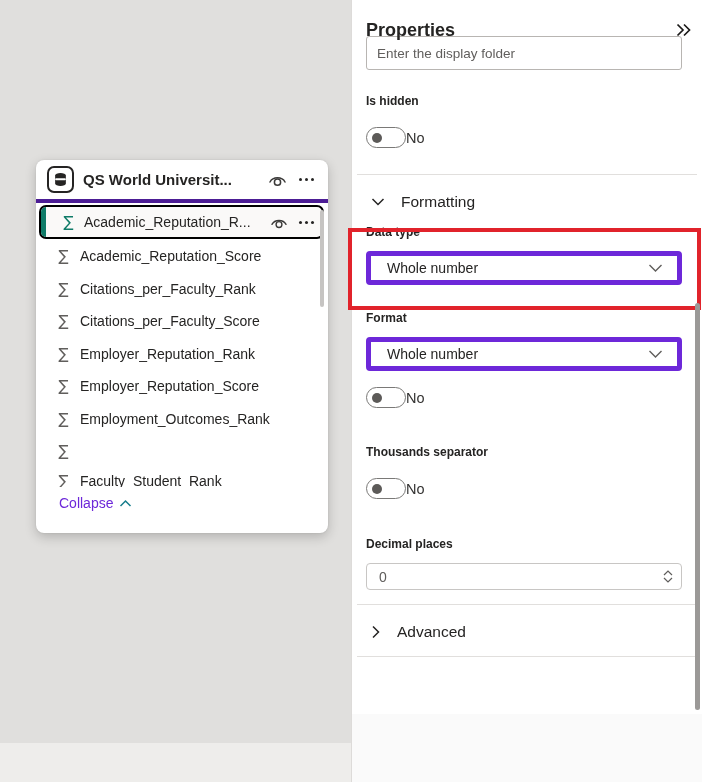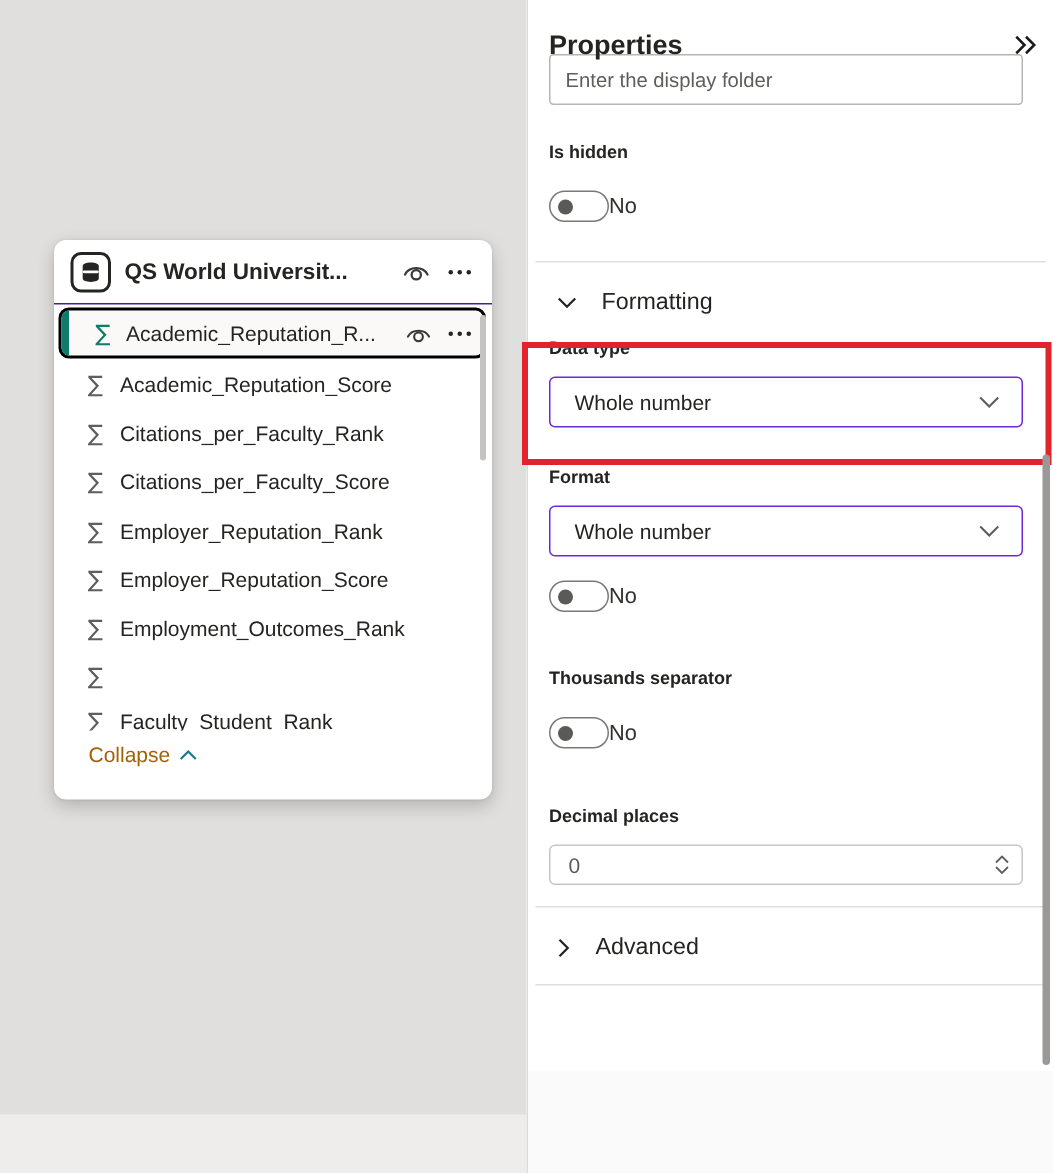--- a/index.html
+++ b/index.html
@@ -22,21 +22,21 @@
 
   
   .card {
     position: absolute; left: 36px; top: 160px; width: 292px; height: 373px;
     background: #ffffff; border-radius: 8px;
     box-shadow: 0 4px 12px rgba(0,0,0,.20), 0 0 2px rgba(0,0,0,.10);
   }
   .card-header {
     height: 43px; display: flex; align-items: center;
     padding: 0 12px 0 11px; gap: 9px;
-    border-bottom: 1px solid #4c1d95;
+    border-bottom: 4px solid #4c1d95;
   }
   .db-badge {
     width: 27px; height: 27px; flex: 0 0 27px;
     border: 2px solid #252423; border-radius: 7px;
     display: flex; align-items: center; justify-content: center;
   }
   .card-title {
     flex: 1; font-weight: 700; font-size: 15px; color: #252423;
     white-space: nowrap; overflow: hidden;
   }
@@ -63,21 +63,21 @@
     padding-left: 20px; gap: 8px; margin-bottom: 1px;
   }
   .field-row.selected .accent-bar {
     position: absolute; left: 0; top: 0; bottom: 0; width: 5px; background: #0f7b68;
   }
   .field-row.selected .sigma { color: #0f7b68; }
   .field-row.selected .field-label { flex: 1; }
 
   .collapse-row {
     display: flex; align-items: center; gap: 6px;
-    padding: 8px 0 0 20px; color: #a16207; font-size: 14px; cursor: pointer;
+    padding: 8px 0 0 20px; color: #6d28d9; font-size: 14px; cursor: pointer;
   }
 
   .card-scrollbar {
     position: absolute; right: 4px; top: 50px; width: 4px; height: 97px;
     background: #c6c4c2; border-radius: 2px;
   }
 
   
   .panel {
     position: absolute; left: 351px; top: 0; width: 351px; height: 782px;
@@ -125,21 +125,21 @@
   .section-header .chev { display: flex; align-items: center; }
 
   .label-tight { margin-top: 12px; }
   .label-format { margin-top: 26px; }
   .label-pct { margin-top: 29px; }
   .label-thousands { margin-top: 37px; }
   .label-decimal { margin-top: 38px; }
 
   .dropdown {
     margin: 9px 21px 0 14px; width: 316px; height: 34px;
-    border: 1px solid #6d28d9; border-radius: 4px; background: #fff;
+    border: 5px solid #6d28d9; border-radius: 4px; background: #fff;
     display: flex; align-items: center; justify-content: space-between;
     padding: 0 14px 0 16px; cursor: pointer;
   }
   .dropdown-value { font-size: 14px; color: #252423; }
 
   .spin-wrap {
     margin: 9px 21px 0 14px; width: 316px; height: 27px;
     border: 1px solid #c8c6c4; border-radius: 4px; background: #fff;
     display: flex; align-items: center; justify-content: space-between;
     padding: 0 8px 0 0;

